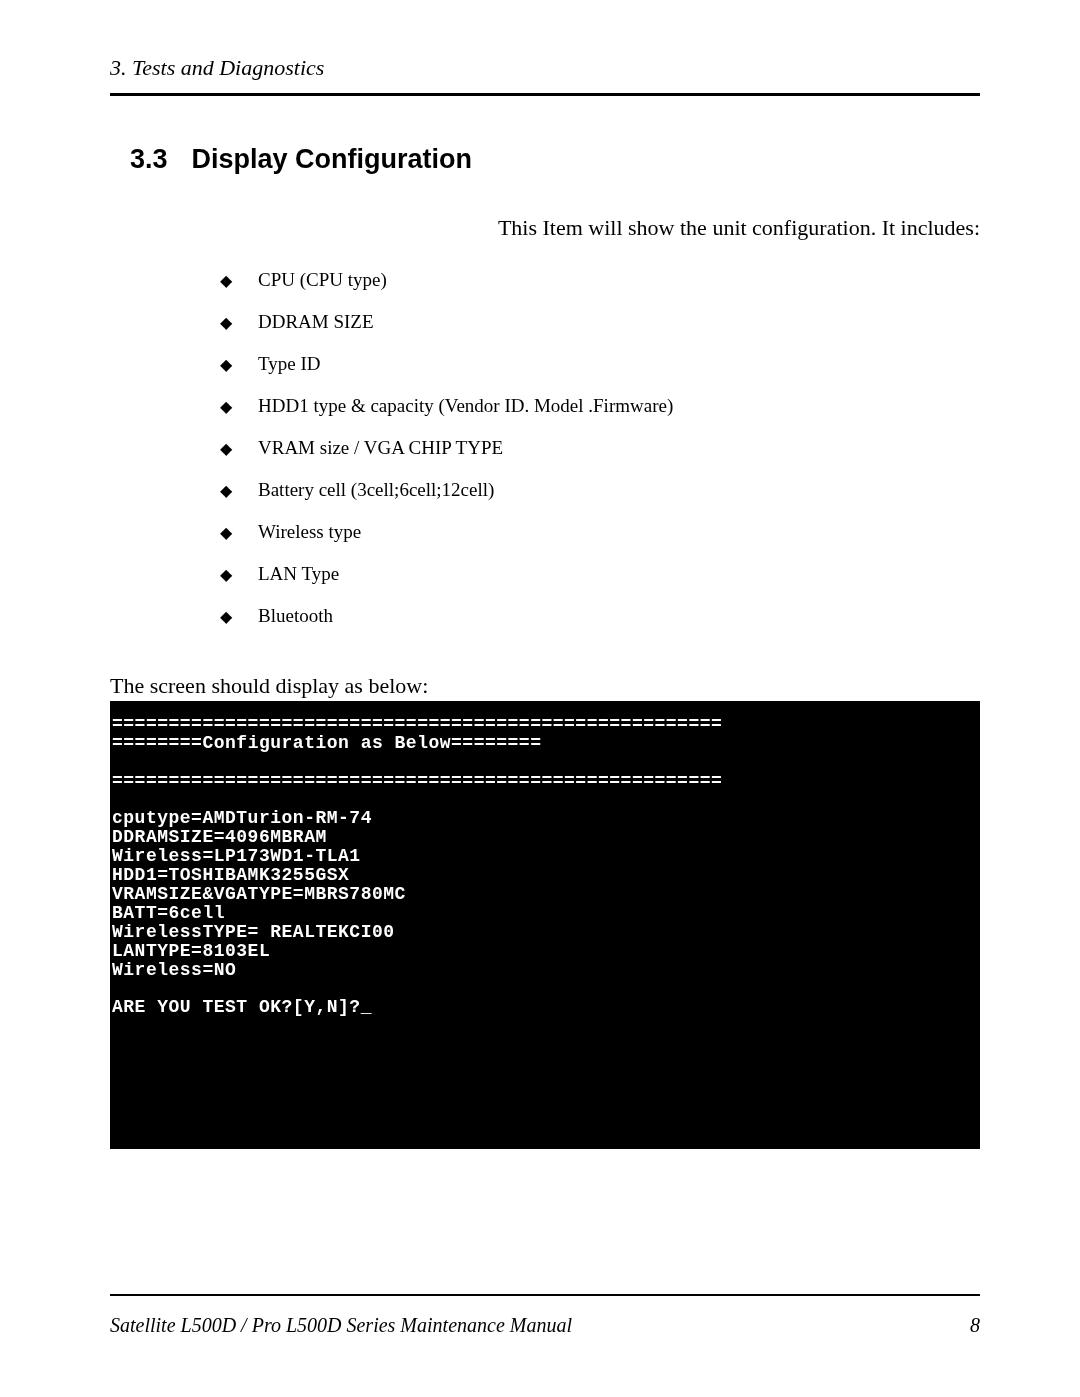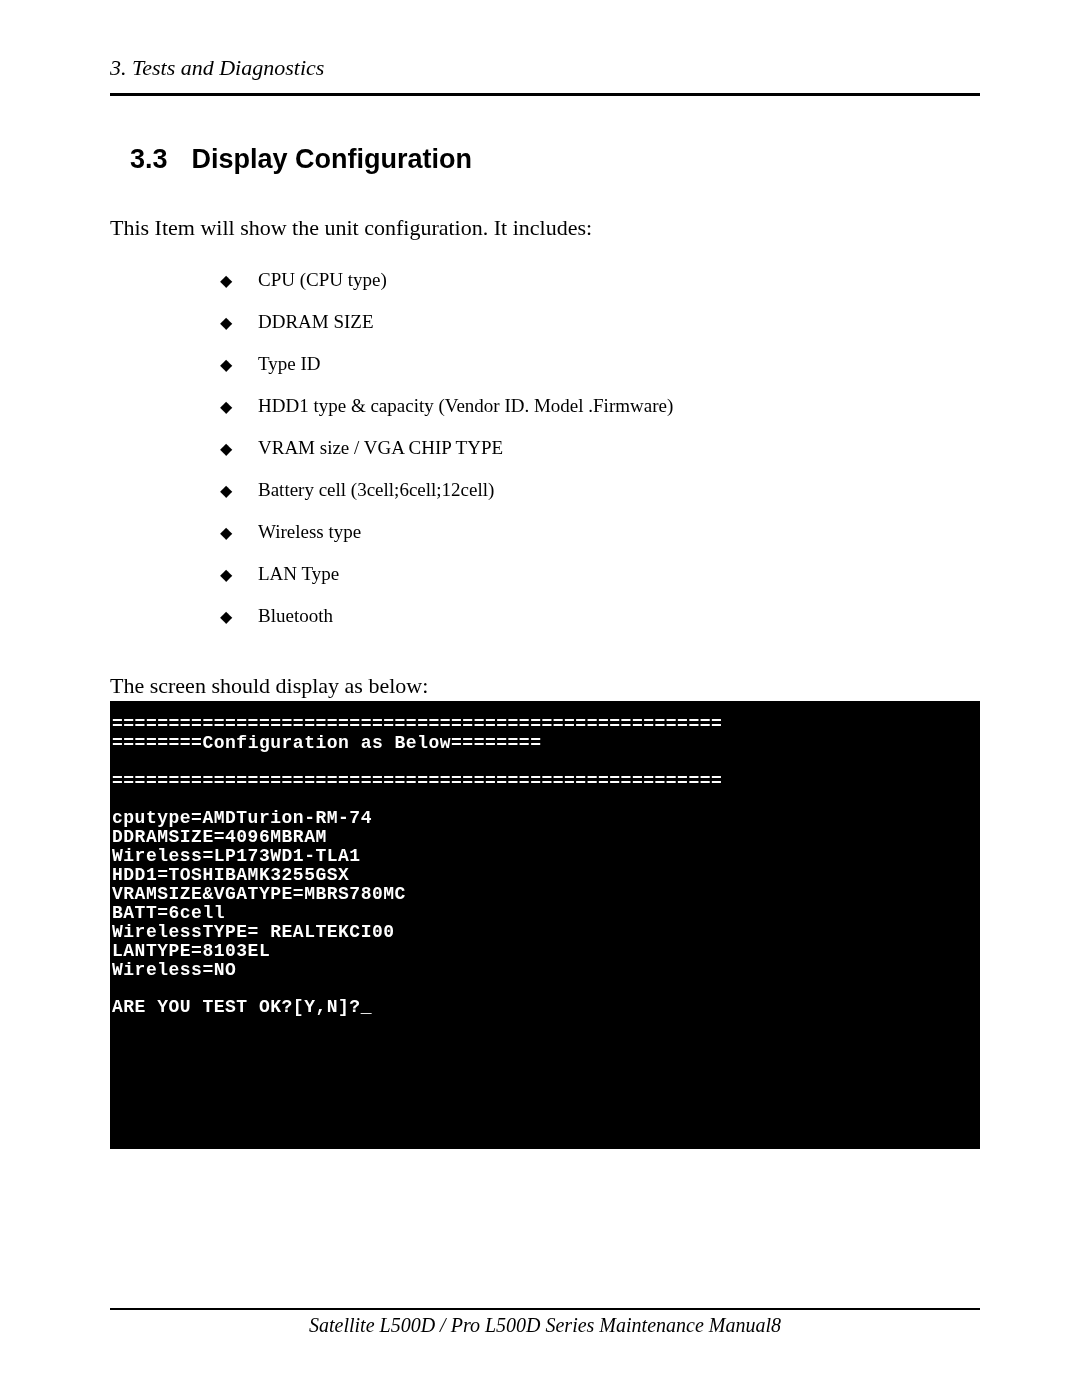--- a/index.html
+++ b/index.html
@@ -33,20 +33,21 @@
     font-size: 27px;
     margin-left: 20px;
     margin-bottom: 40px;
   }
   .section-number {
     margin-right: 24px;
   }
   .intro {
     font-size: 22px;
     margin-bottom: 28px;
+    text-align: right;
   }
   ul.bullets {
     list-style: none;
     padding: 0;
     margin: 0 0 20px 110px;
   }
   ul.bullets li {
     font-size: 19px;
     margin: 0 0 20px 0;
     display: flex;
@@ -77,23 +78,23 @@
     overflow: hidden;
   }
   .console .title-row {
     display: flex;
   }
   .flex-spacer {
     flex: 1;
   }
   .footer {
     border-top: 2px solid #000;
-    padding-top: 4px;
+    padding-top: 18px;
     display: flex;
-    justify-content: center;
+    justify-content: space-between;
     font-style: italic;
     font-size: 20px;
   }
   .footer .pnum {
     font-style: italic;
   }
 </style>
 </head>
 <body>
 

